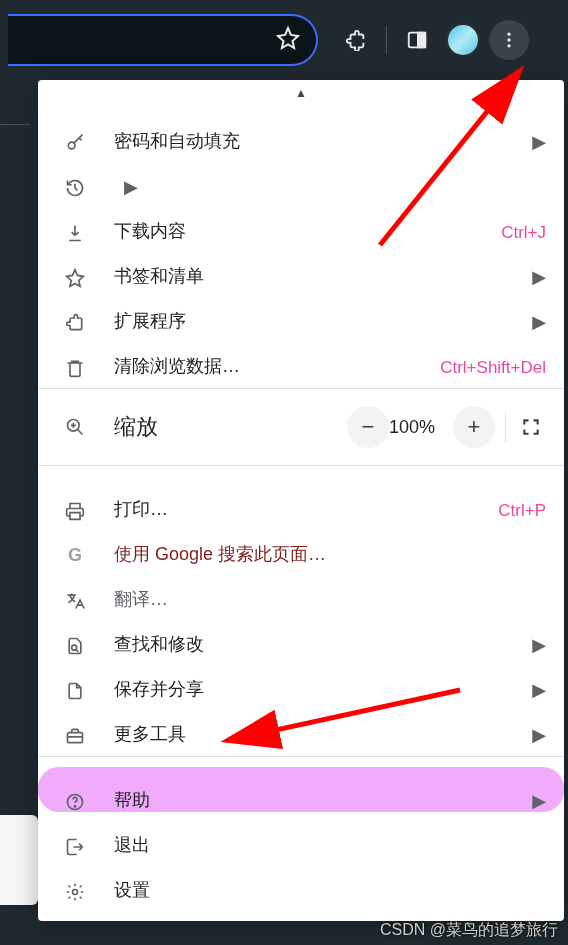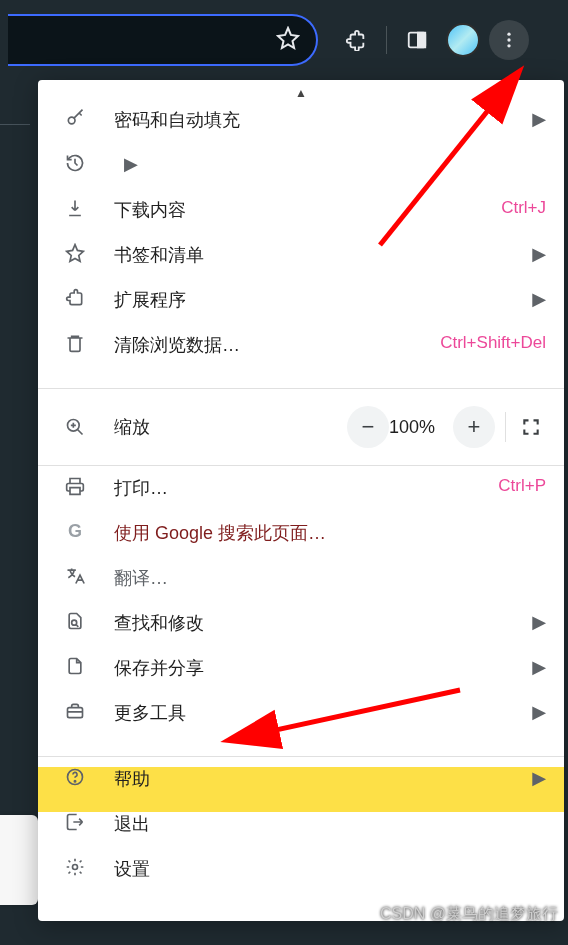--- a/index.html
+++ b/index.html
@@ -102,28 +102,28 @@
       flex-direction: column;
     }
     .tri {
       text-align: center;
       font-size: 12px;
       color: #444;
       padding: 6px 0 8px;
     }
     .item {
       display: flex;
-      align-items: flex-start;
+      align-items: flex-end;
       height: 45px;
       padding: 0 18px 0 24px;
       color: #1f1f1f;
       font-size: 18px;
       cursor: pointer;
     }
-    .item.sel { background: #fde047; }
+    .item.sel { background: #f0abfc; border-radius: 21px; }
     .item .ico {
       width: 26px;
       margin-right: 26px;
       display: flex;
       align-items: center;
       justify-content: center;
       color: #5f6368;
     }
     .item .label { flex: 1; }
     .item .short { color: #ec4899; font-size: 17px; }
@@ -140,21 +140,21 @@
       padding: 0 18px 0 24px;
     }
     .zoom-row .ico {
       width: 26px;
       margin-right: 26px;
       display: flex;
       align-items: center;
       justify-content: center;
       color: #5f6368;
     }
-    .zoom-row .label { flex: 1; font-size: 18px; color: #1f1f1f; }
+    .zoom-row .label { flex: 1; font-size: 22px; color: #1f1f1f; }
     .zbtn {
       width: 42px;
       height: 42px;
       border-radius: 50%;
       background: #f1f3f4;
       display: flex;
       align-items: center;
       justify-content: center;
       font-size: 22px;
       color: #3c4043;
@@ -176,21 +176,21 @@
       cursor: pointer;
     }
     .arrow {
       position: absolute;
       pointer-events: none;
     }
     .arrow svg { overflow: visible; }
     .watermark {
       position: absolute;
       right: 10px;
-      bottom: 20px;
+      bottom: 4px;
       color: #cfcfcf;
       font-size: 16px;
       text-shadow: 0 0 3px #000;
     }
   </style>
 </head>
 <body>
 
 <div class="browser-bar">
   <div class="address-end">

